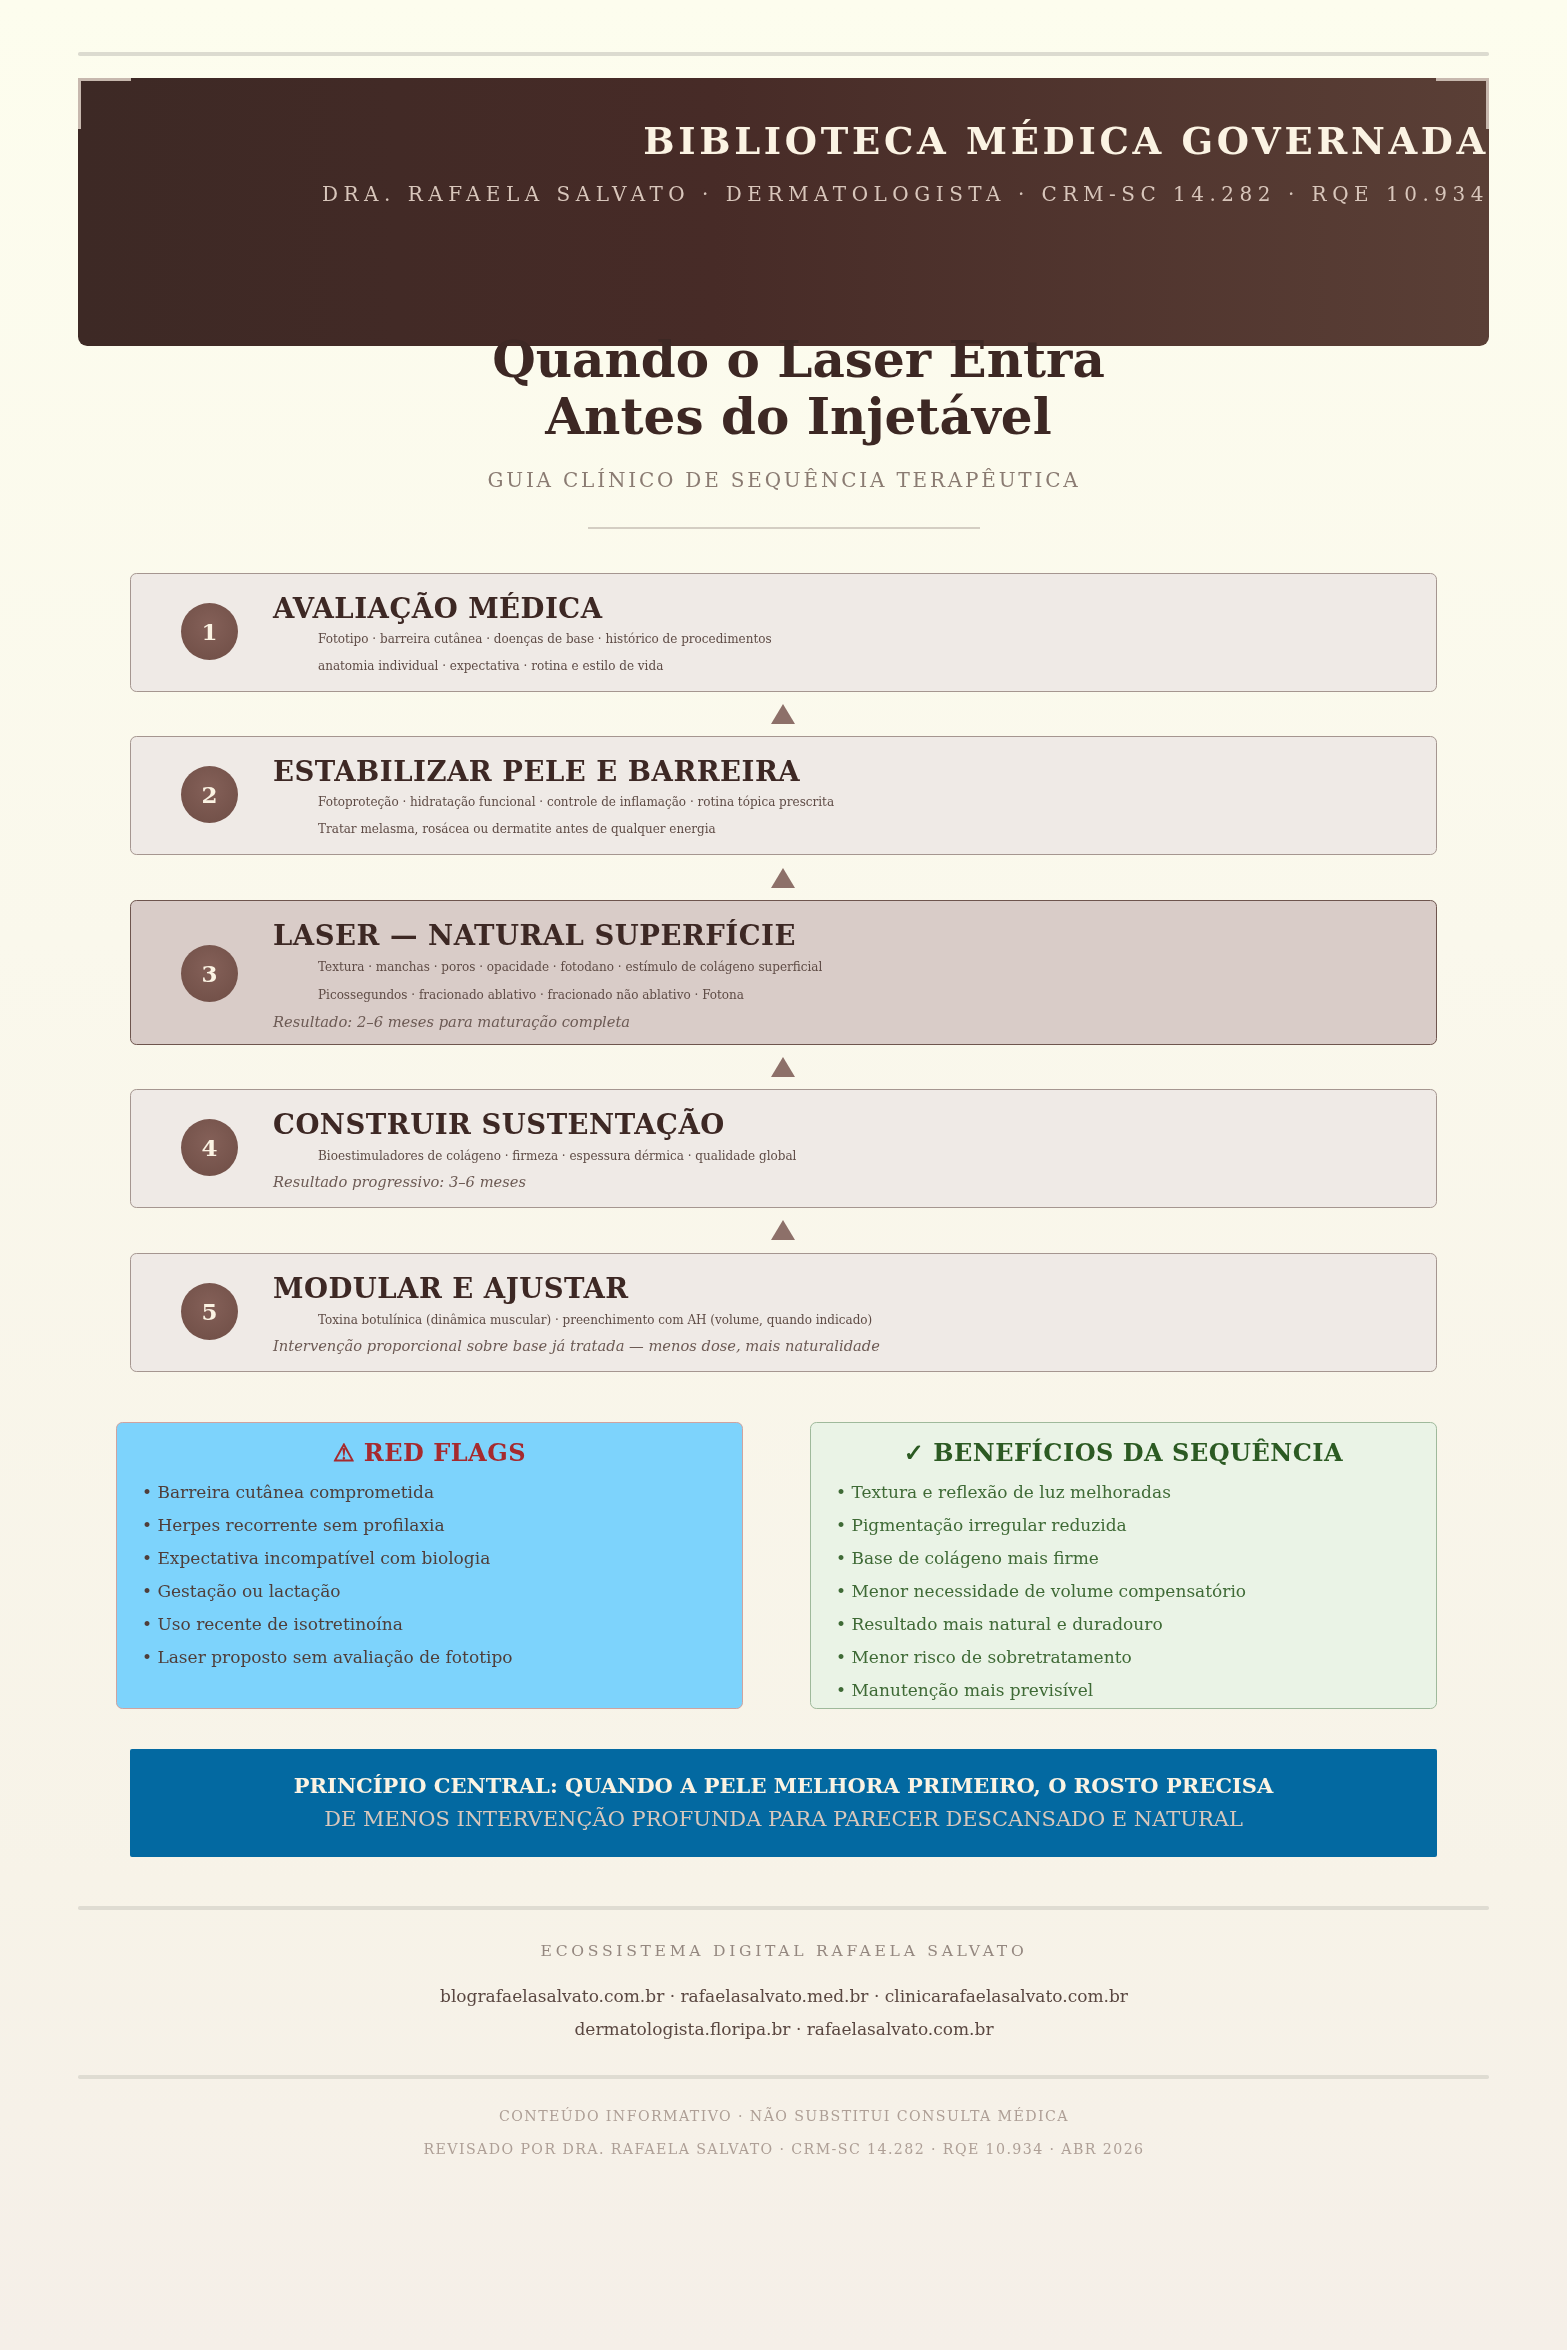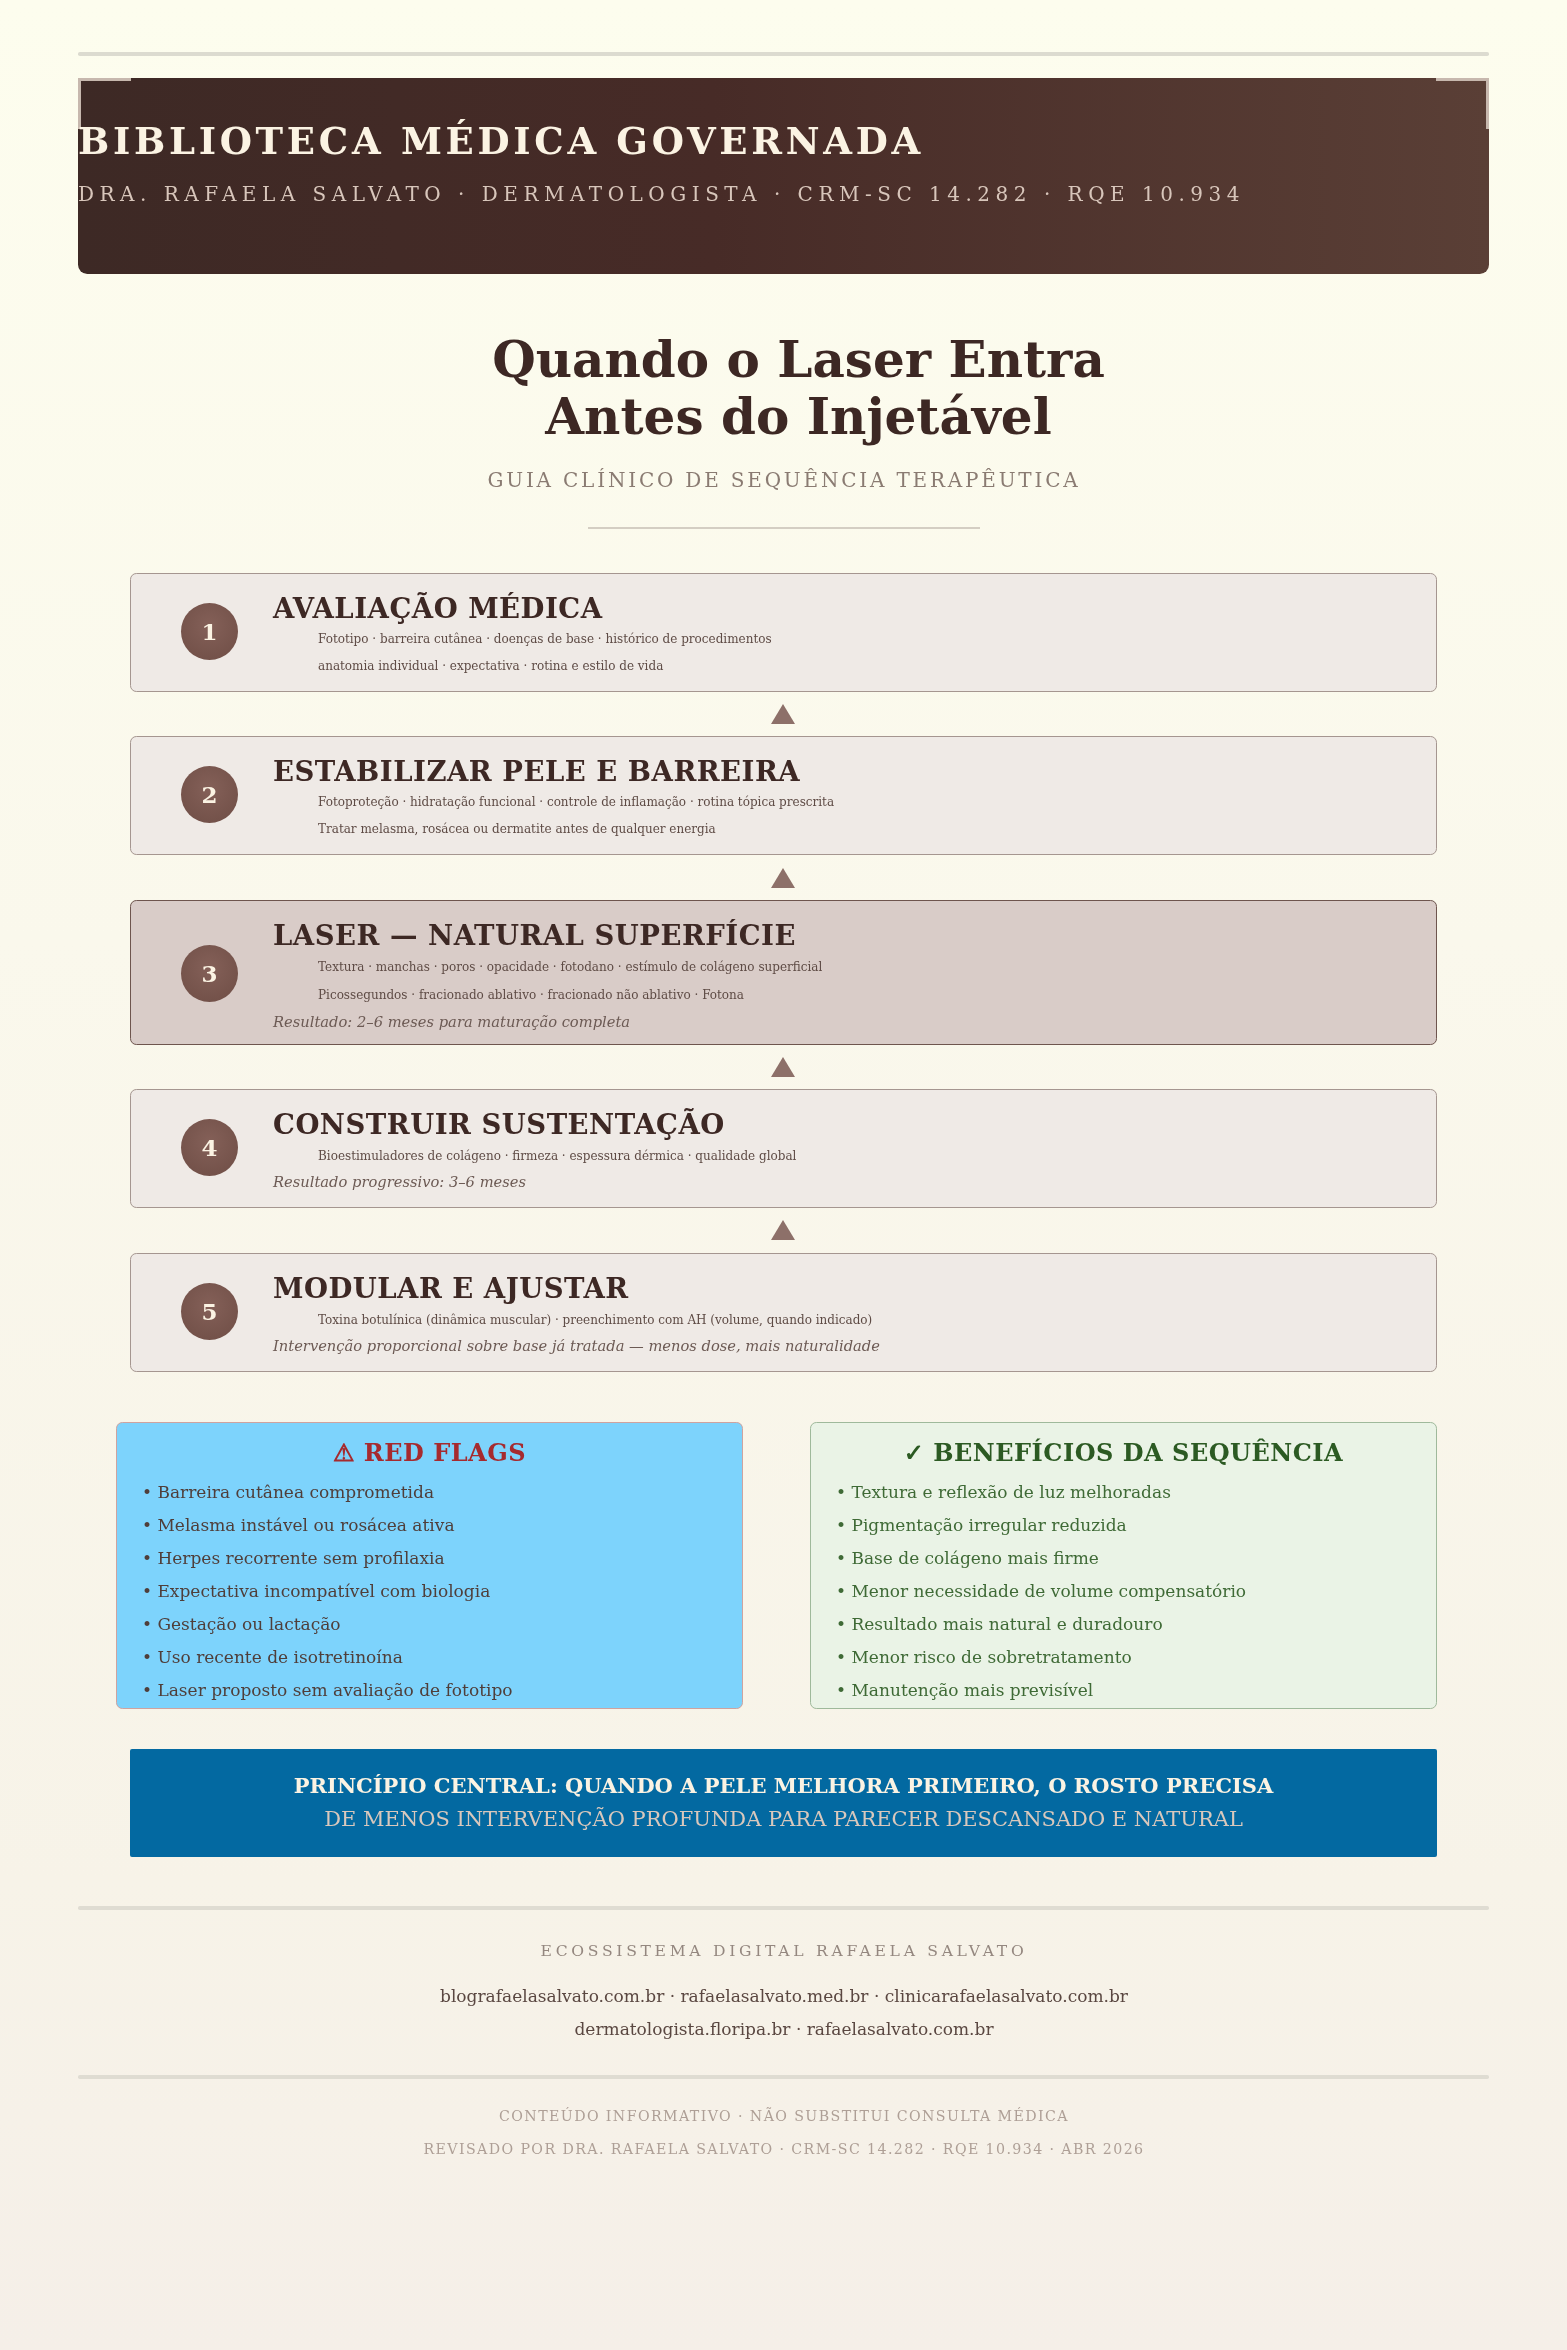--- a/index.html
+++ b/index.html
@@ -9,24 +9,24 @@
     background: linear-gradient(180deg, #fdfdee 0%, #faf8ec 40%, #f7f3e8 80%, #f5efe8 100%);
     color: #3d2824;
     position: relative;
     overflow: hidden;
   }
   .top-rule {
     position: absolute; left: 78px; top: 52px; width: 1411px; height: 3.7px;
     background: #dcdbd0; border-radius: 1.8px;
   }
   .hero {
-    position: absolute; left: 78px; top: 78px; width: 1411px; height: 196px;
+    position: absolute; left: 78px; top: 78px; width: 1411px; height: 268px;
     background: linear-gradient(90deg, #3d2925 0%, #472b27 45%, #5a3f36 100%);
     border-radius: 0 0 9.2px 9.2px;
-    text-align: left;
+    text-align: right;
     text-decoration: underline;
   }
   .hero .corner { position: absolute; width: 53px; height: 51px; border-color: #c7b8ae; border-style: solid; }
   .hero .corner.tl { left: 0; top: 0; border-width: 3.7px 0 0 3.7px; }
   .hero .corner.tr { right: 0; top: 0; border-width: 3.7px 3.7px 0 0; }
   .hero-title {
     position: absolute; left: 0; right: 0; top: 41px;
     font-size: 37px; font-weight: bold; letter-spacing: 3.7px; color: #fbf3e3;
   }
   .hero-sub {
@@ -171,21 +171,20 @@
   </div>
 </section>
 
 <section class="panel red">
   <div class="panel-title">
     <span>⚠</span>
     <span>RED FLAGS</span>
   </div>
   <ul class="panel-list">
     <li>• <span>Barreira cutânea comprometida</span></li>
-    <li>• <span>Melasma instável ou rosácea ativa</span></li>
     <li>• <span>Herpes recorrente sem profilaxia</span></li>
     <li>• <span>Expectativa incompatível com biologia</span></li>
     <li>• <span>Gestação ou lactação</span></li>
     <li>• <span>Uso recente de isotretinoína</span></li>
     <li>• <span>Laser proposto sem avaliação de fototipo</span></li>
   </ul>
 </section>
 
 <section class="panel green">
   <div class="panel-title">

